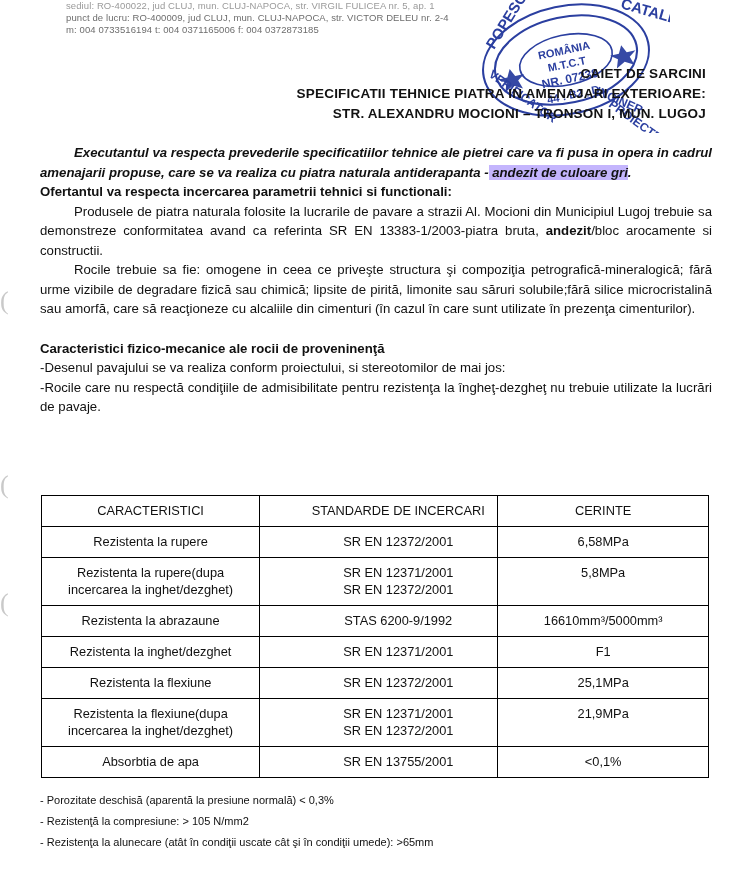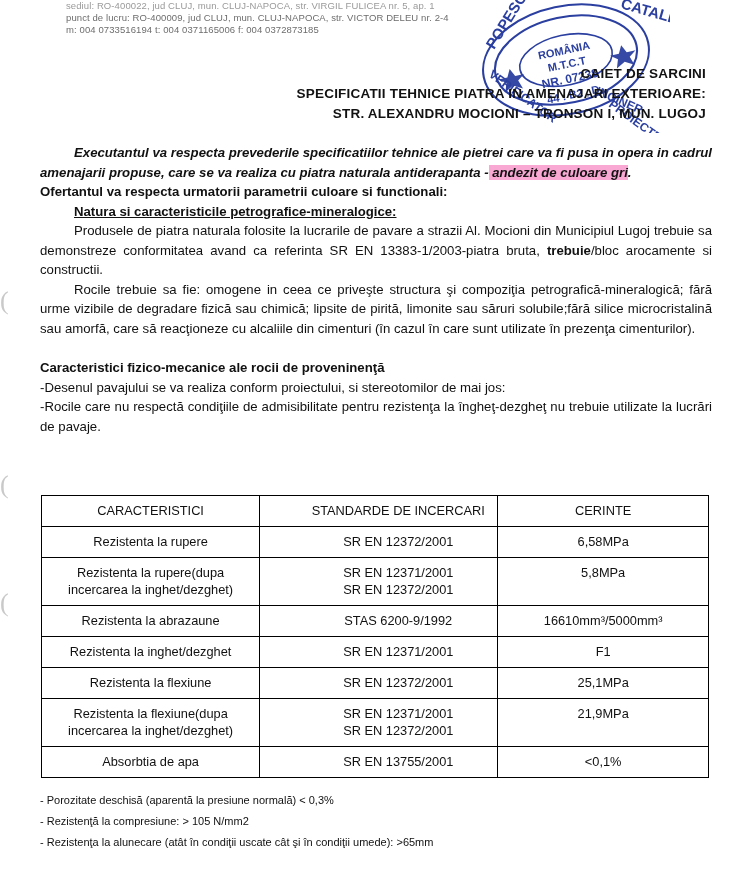--- a/index.html
+++ b/index.html
@@ -65,21 +65,21 @@
     line-height: 19.5px;
   }
   .p {
     margin: 0 0 0 0;
     text-align: justify;
   }
   .indent { text-indent: 34px; }
   .bi { font-weight: bold; font-style: italic; }
   .b { font-weight: bold; }
   .hl {
-    background: #f9a8d4;
+    background: #c4b5fd;
   }
   .u { text-decoration: underline; }
   .gap-lg { height: 20px; }
 
   
   .tbl-wrap {
     position: absolute;
     left: 41px;
     top: 495px;
     width: 668px;
@@ -164,25 +164,24 @@
   <div class="title-block">
     <div>CAIET DE SARCINI</div>
     <div>SPECIFICATII TEHNICE PIATRA IN AMENAJARI EXTERIOARE:</div>
     <div>STR. ALEXANDRU MOCIONI – TRONSON I, MUN. LUGOJ</div>
   </div>
 
   <div class="body">
 
     <p class="p indent"><span class="bi">Executantul va respecta prevederile specificatiilor tehnice ale pietrei care va fi pusa in opera in cadrul amenajarii propuse, care se va realiza cu piatra naturala antiderapanta -</span><span class="bi hl"> andezit de culoare gri</span><span class="bi">.</span></p>
 
-    <p class="p b">Ofertantul va respecta urmatorii parametrii culoare si functionali:</p>
-
-    <p class="p indent u b" style="text-indent:34px">Natura si caracteristicile petrografice-mineralogice:</p>
-
-    <p class="p indent"><span>Produsele de piatra naturala folosite la lucrarile de pavare a strazii Al. Mocioni din Municipiul Lugoj trebuie sa demonstreze conformitatea avand ca referinta SR EN 13383-1/2003-piatra bruta, </span><span class="b">trebuie</span><span>/bloc arocamente si constructii.</span></p>
+    <p class="p b">Ofertantul va respecta incercarea parametrii tehnici si functionali:</p>
+
+
+    <p class="p indent"><span>Produsele de piatra naturala folosite la lucrarile de pavare a strazii Al. Mocioni din Municipiul Lugoj trebuie sa demonstreze conformitatea avand ca referinta SR EN 13383-1/2003-piatra bruta, </span><span class="b">andezit</span><span>/bloc arocamente si constructii.</span></p>
 
     <p class="p indent">Rocile trebuie sa fie: omogene in ceea ce priveşte structura şi compoziţia petrografică-mineralogică; fără urme vizibile de degradare fizică sau chimică; lipsite de pirită, limonite sau săruri solubile;fără silice microcristalină sau amorfă, care să reacţioneze cu alcaliile din cimenturi (în cazul în care sunt utilizate în prezenţa cimenturilor).</p>
 
     <div class="gap-lg"></div>
 
     <p class="p b">Caracteristici fizico-mecanice ale rocii de proveninenţă</p>
     <p class="p">-Desenul pavajului se va realiza conform proiectului, si stereotomilor de mai jos:</p>
     <p class="p">-Rocile care nu respectă condiţiile de admisibilitate pentru rezistenţa la îngheţ-dezgheţ nu trebuie utilizate la lucrări de pavaje.</p>
   </div>
 

